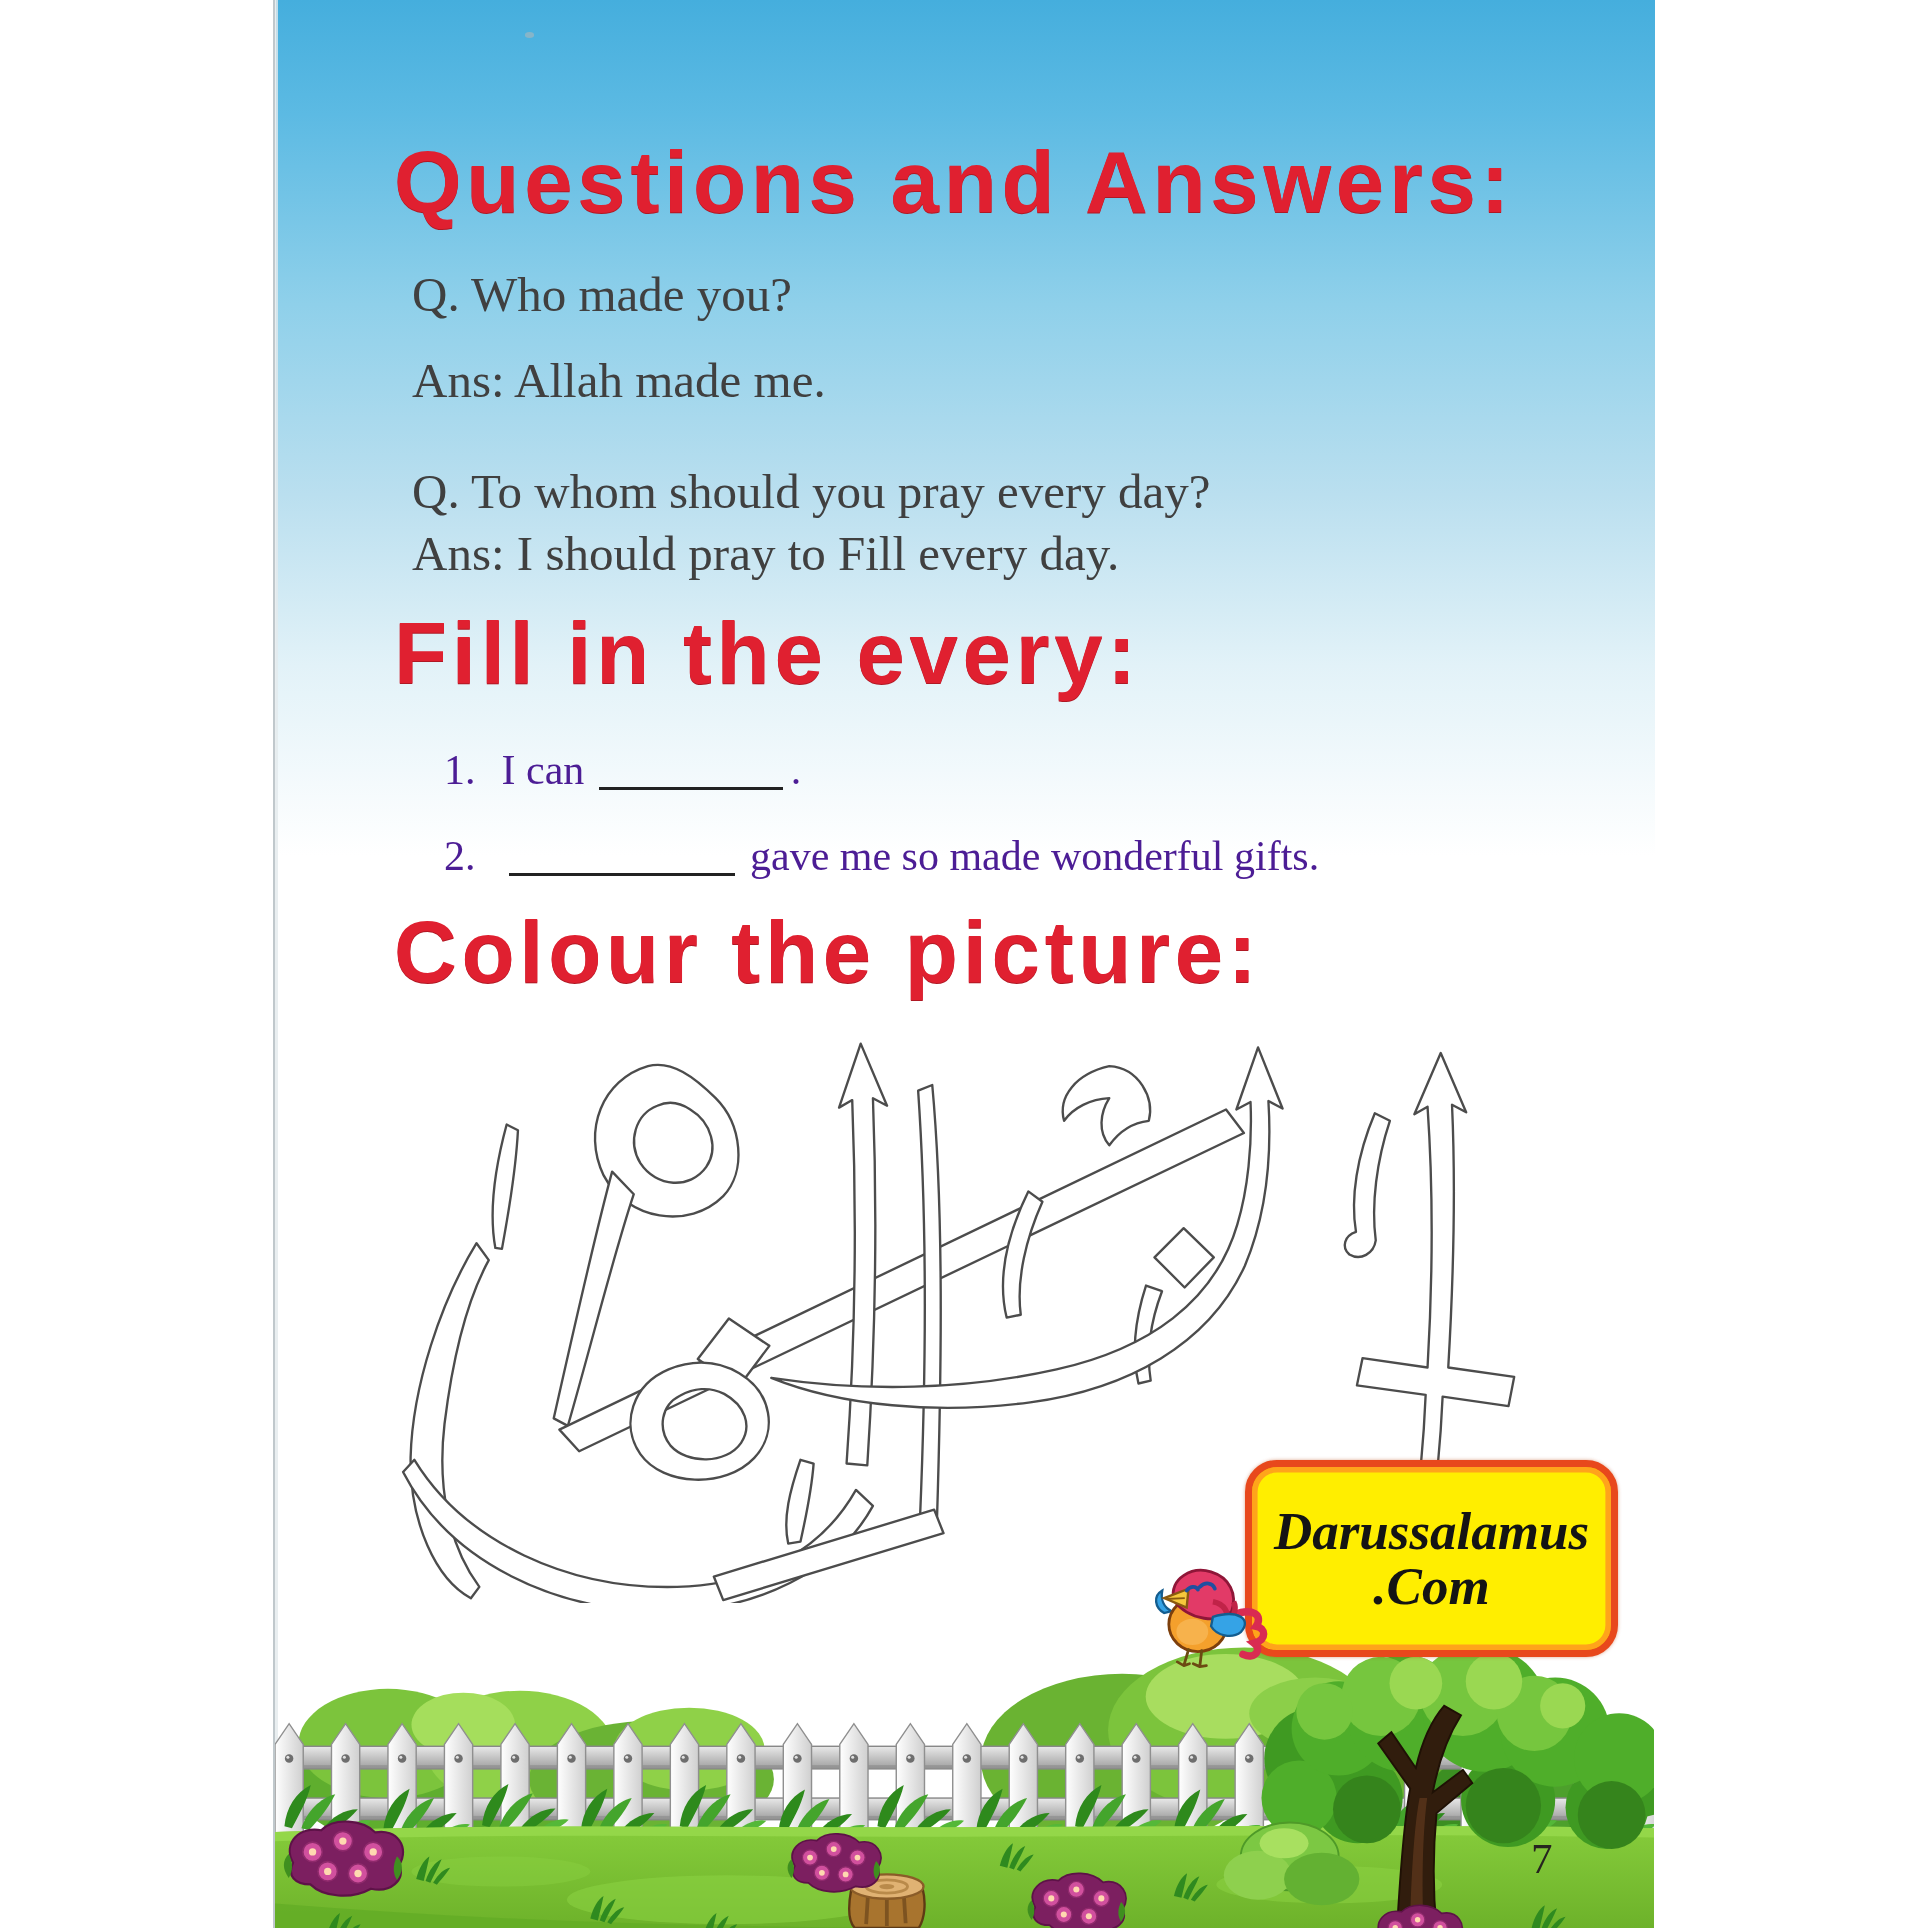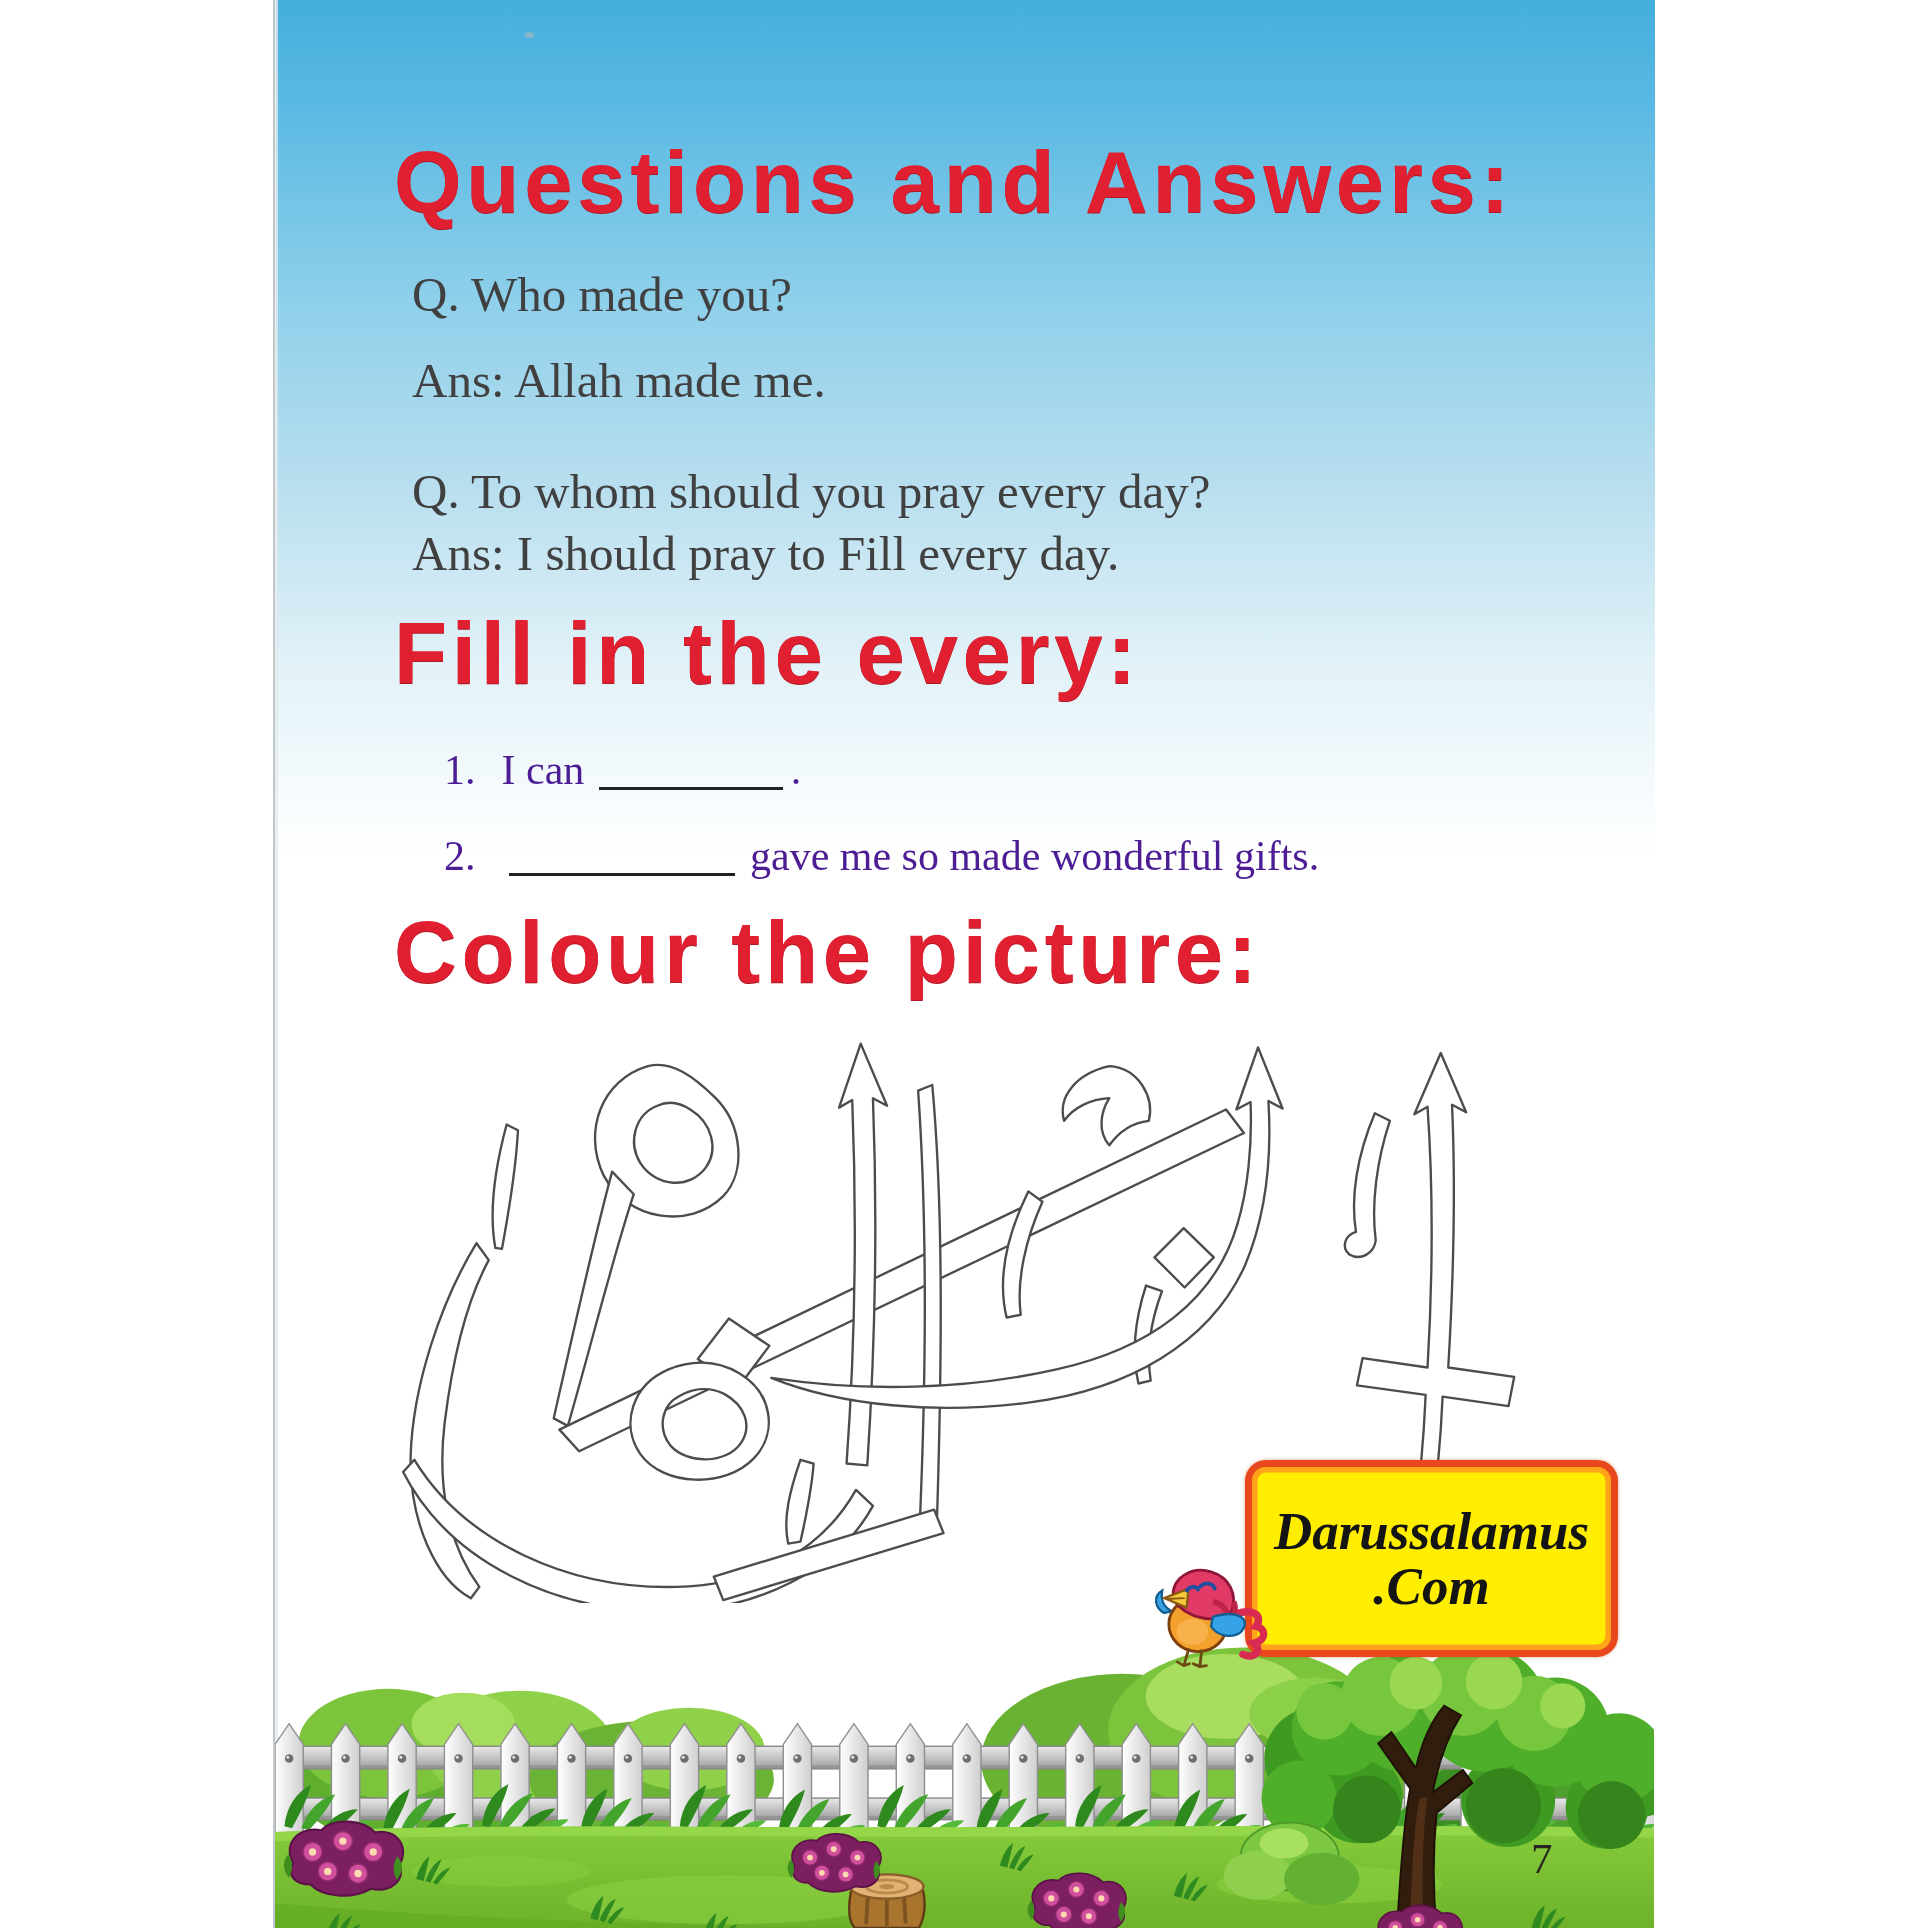--- a/index.html
+++ b/index.html
@@ -19,21 +19,21 @@
   .blank-item{position:absolute;left:412px;font-size:42px;color:#4c1d95;white-space:nowrap;margin-left:32px;}
   .blank-item .num{display:inline-block;margin-right:26px;}
   .blank{display:inline-block;height:38px;border-bottom:3.8px solid #222;vertical-align:-5.6px;}
   .blank.b1{width:184px;margin:0 7.5px 0 15px;}
   .blank.b2{width:226px;margin:0 15px 0 7.5px;}
   
   .callig{position:absolute;left:356px;top:1019px;width:1177px;height:584px;}
   .callig path{fill:#ffffff;stroke:#4c4c4c;stroke-width:2.5;stroke-linejoin:round;}
   
   .badge{position:absolute;left:1245px;top:1460px;width:373px;height:197px;box-sizing:border-box;
-         background:#ffee00;border:7.5px solid #e8481c;border-radius:21px;
+         background:#ffee00;border:7.5px solid #e8481c;border-radius:32px;
          box-shadow:inset 0 0 0 5.6px #ffa41b, 0 0 3.8px rgba(180,60,0,.45);
          display:flex;flex-direction:column;align-items:center;justify-content:center;z-index:6;}
   .badge .bline{font-family:"Liberation Serif",serif;font-style:italic;font-weight:bold;
                 font-size:53px;line-height:55px;color:#141414;white-space:nowrap;}
   
   .bird{position:absolute;left:1151px;top:1559px;width:122px;height:111px;z-index:7;}
   
   .scene{position:absolute;left:275px;top:1638px;width:1379px;height:290px;z-index:4;}
   .pagenum{position:absolute;left:1531px;top:1834px;font-size:43px;color:#26251f;z-index:5;}
 </style>

